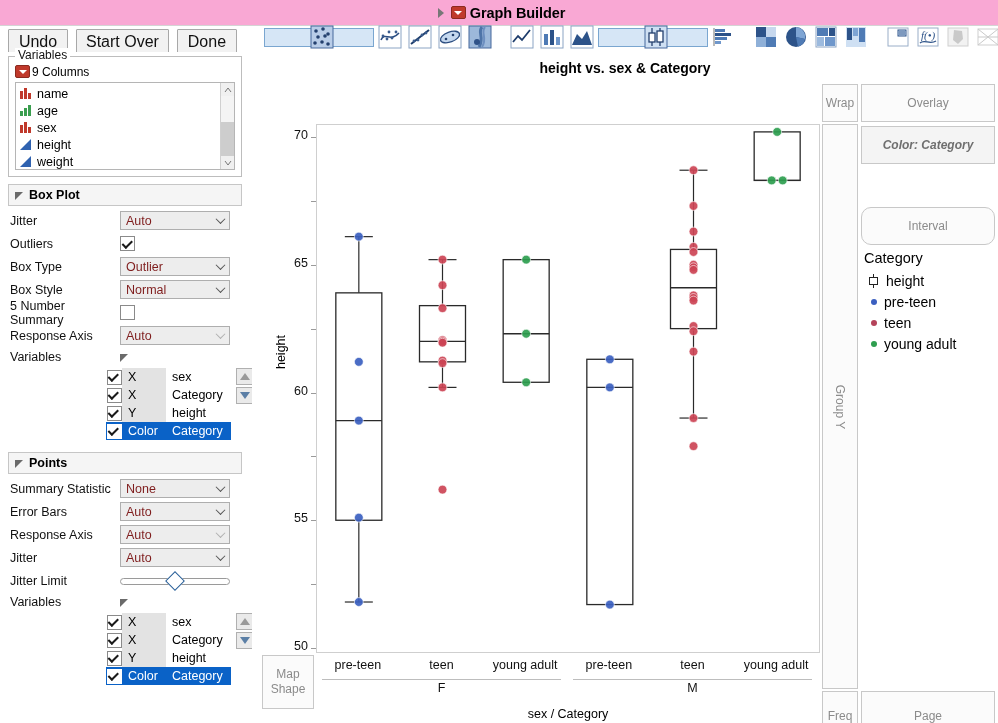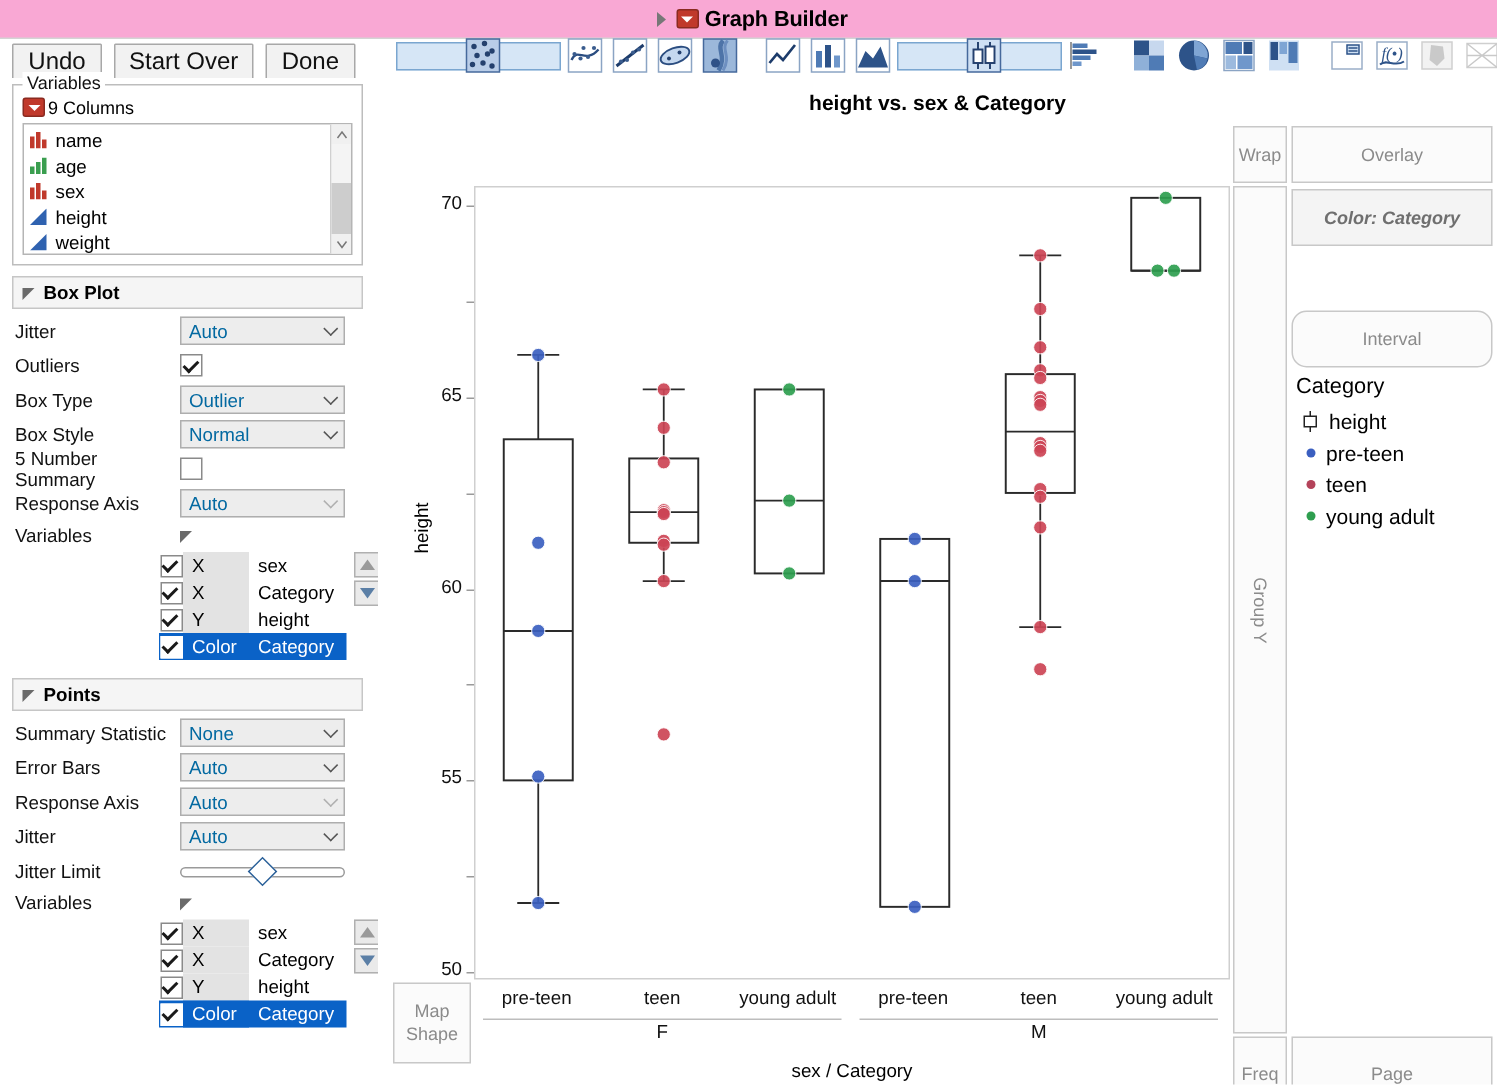--- a/index.html
+++ b/index.html
@@ -71,21 +71,21 @@
   }
   .triOpen { width:9px;height:9px; position:relative; }
   .triOpen::after{ content:""; position:absolute; left:0;top:1px;
      border-left:8px solid #6a6a6a; border-bottom:8px solid transparent; }
 
   .opts { padding: 3px 8px 0 10px; }
   .optrow { display:flex; align-items:center; height:23px; }
   .optlabel { width:110px; font-size:12.5px; color:#111; }
   .sel {
     width:110px; height:19px; background:#ededed; border:1px solid #aeaeae;
-    display:flex; align-items:center; padding-left:5px; font-size:12.5px; position:relative; color:#0369a1;
+    display:flex; align-items:center; padding-left:5px; font-size:12.5px; position:relative; color:#7f1d1d;
   }
   .sel .chev { position:absolute; right:5px; top:5px; width:7px;height:7px; }
   .sel .chev::after{content:"";position:absolute;left:0;top:0;width:6px;height:6px;
      border-right:1.6px solid #555; border-bottom:1.6px solid #555; transform:rotate(45deg) translate(-1px,-1px);}
   .sel.disabled .chev::after{ border-color:#b0b0b0; }
 
   .cbx { width:15px;height:15px; border:1px solid #8a8a8a; background:#fff; display:inline-flex;align-items:center;justify-content:center; }
   .cbx.checked::after {
     content:""; width:8px;height:4px; border-left:2px solid #1a1a1a; border-bottom:2px solid #1a1a1a;
     transform: rotate(-45deg) translate(0px,-1px);

